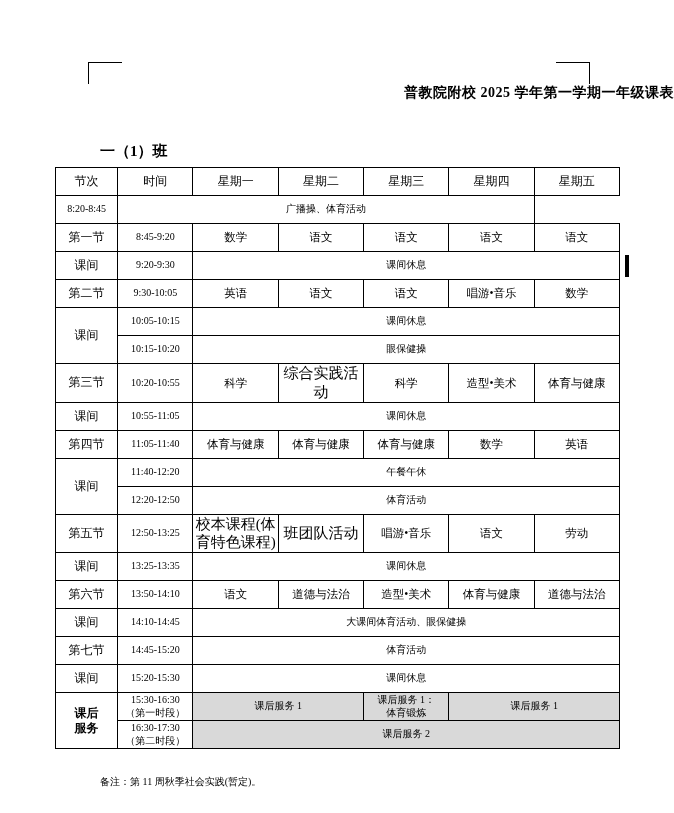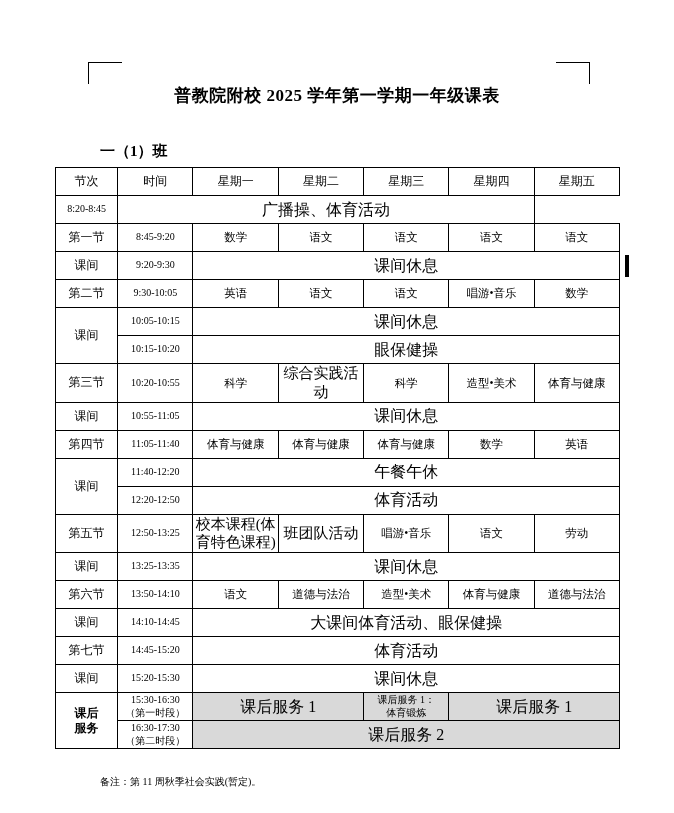--- a/index.html
+++ b/index.html
@@ -29,22 +29,22 @@
   .crop-tl-h { left: 88px; top: 62px; width: 34px; height: 1px; }
   .crop-tl-v { left: 88px; top: 62px; width: 1px; height: 22px; }
   .crop-tr-h { left: 556px; top: 62px; width: 34px; height: 1px; }
   .crop-tr-v { left: 589px; top: 62px; width: 1px; height: 22px; }
 
   .doc-title {
     position: absolute;
     top: 84px;
     left: 0;
     width: 674px;
-    text-align: center;
-    font-size: 17px;
+    text-align: right;
+    font-size: 14px;
     font-weight: bold;
     letter-spacing: 0.5px;
     font-family: "Liberation Serif", "DejaVu Serif", serif;
   }
   .class-name {
     position: absolute;
     top: 142px;
     left: 100px;
     font-size: 15px;
     font-weight: bold;
@@ -69,21 +69,21 @@
   }
   .col-period { width: 62px; }
   .col-time { width: 75px; }
   .col-day { width: 85px; }
 
   td.hdr { font-size: 12px; }
   td.period { font-size: 12px; margin-top: 11px; }
   td.time { font-size: 10px; }
   td.subj { font-size: 11.5px; }
   td.subj-sm { font-size: 15px; }
-  td.span { font-size: 16px; }
+  td.span { font-size: 10px; }
   td.shade { background: #d9d9d9; }
   td.tall { height: 40px; }
   td.tall2 { height: 34px; }
   .bold { font-weight: bold; }
 
   .note {
     position: absolute;
     top: 775px;
     left: 100px;
     font-size: 10px;

